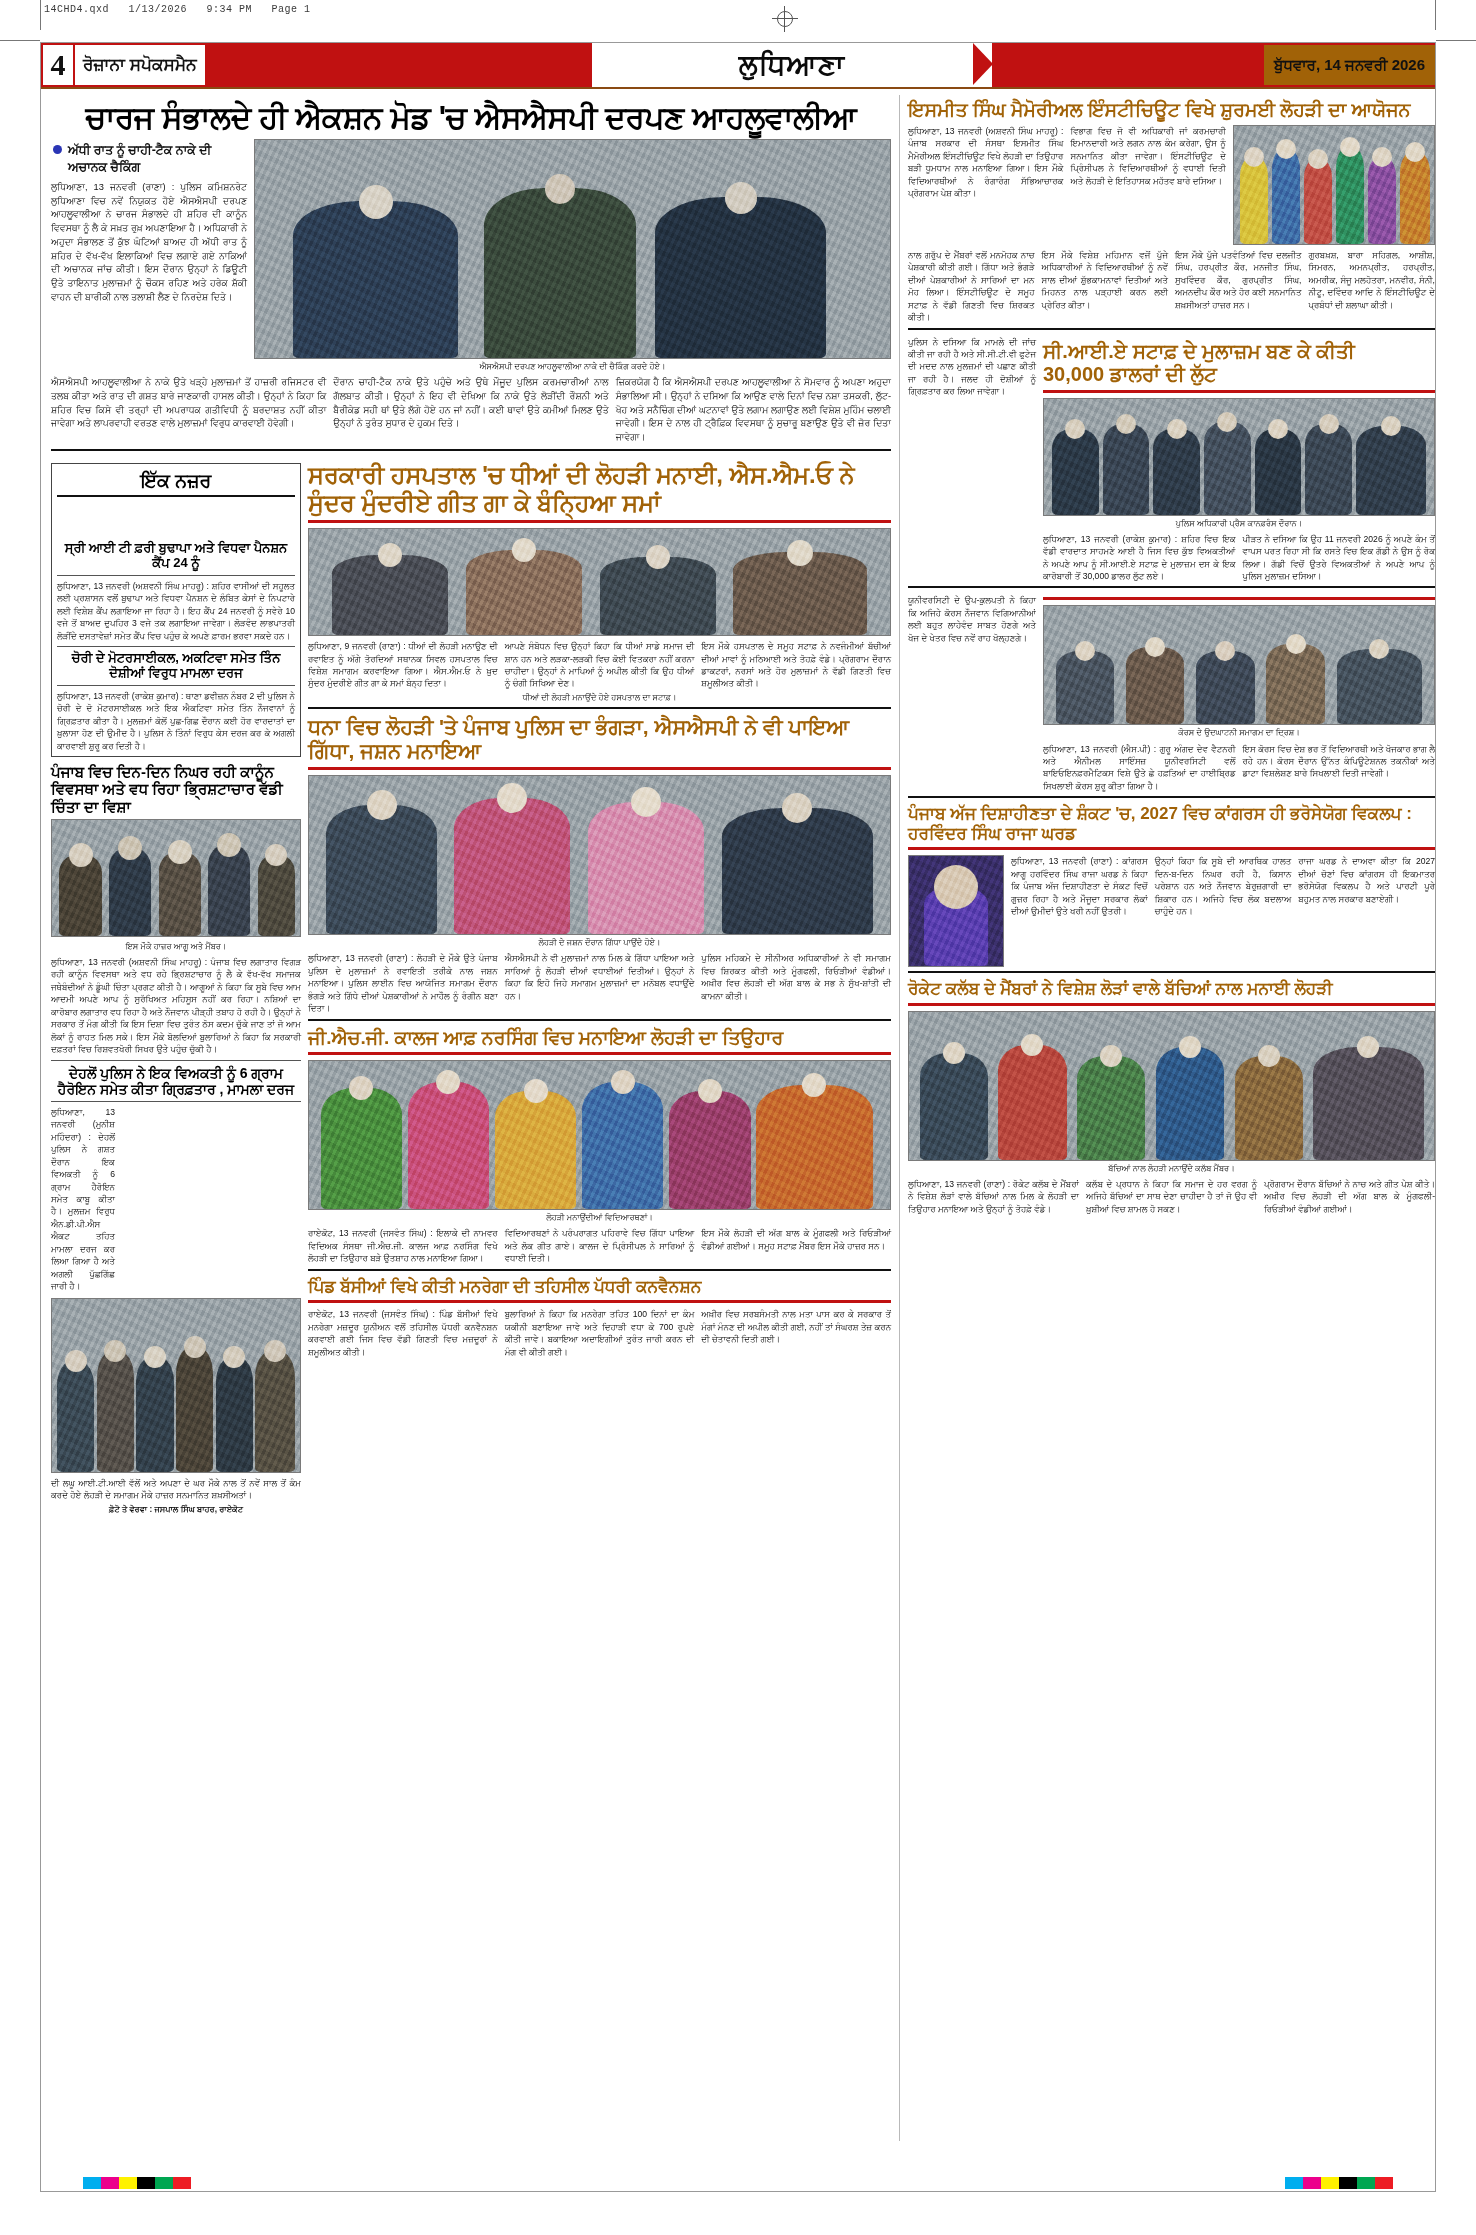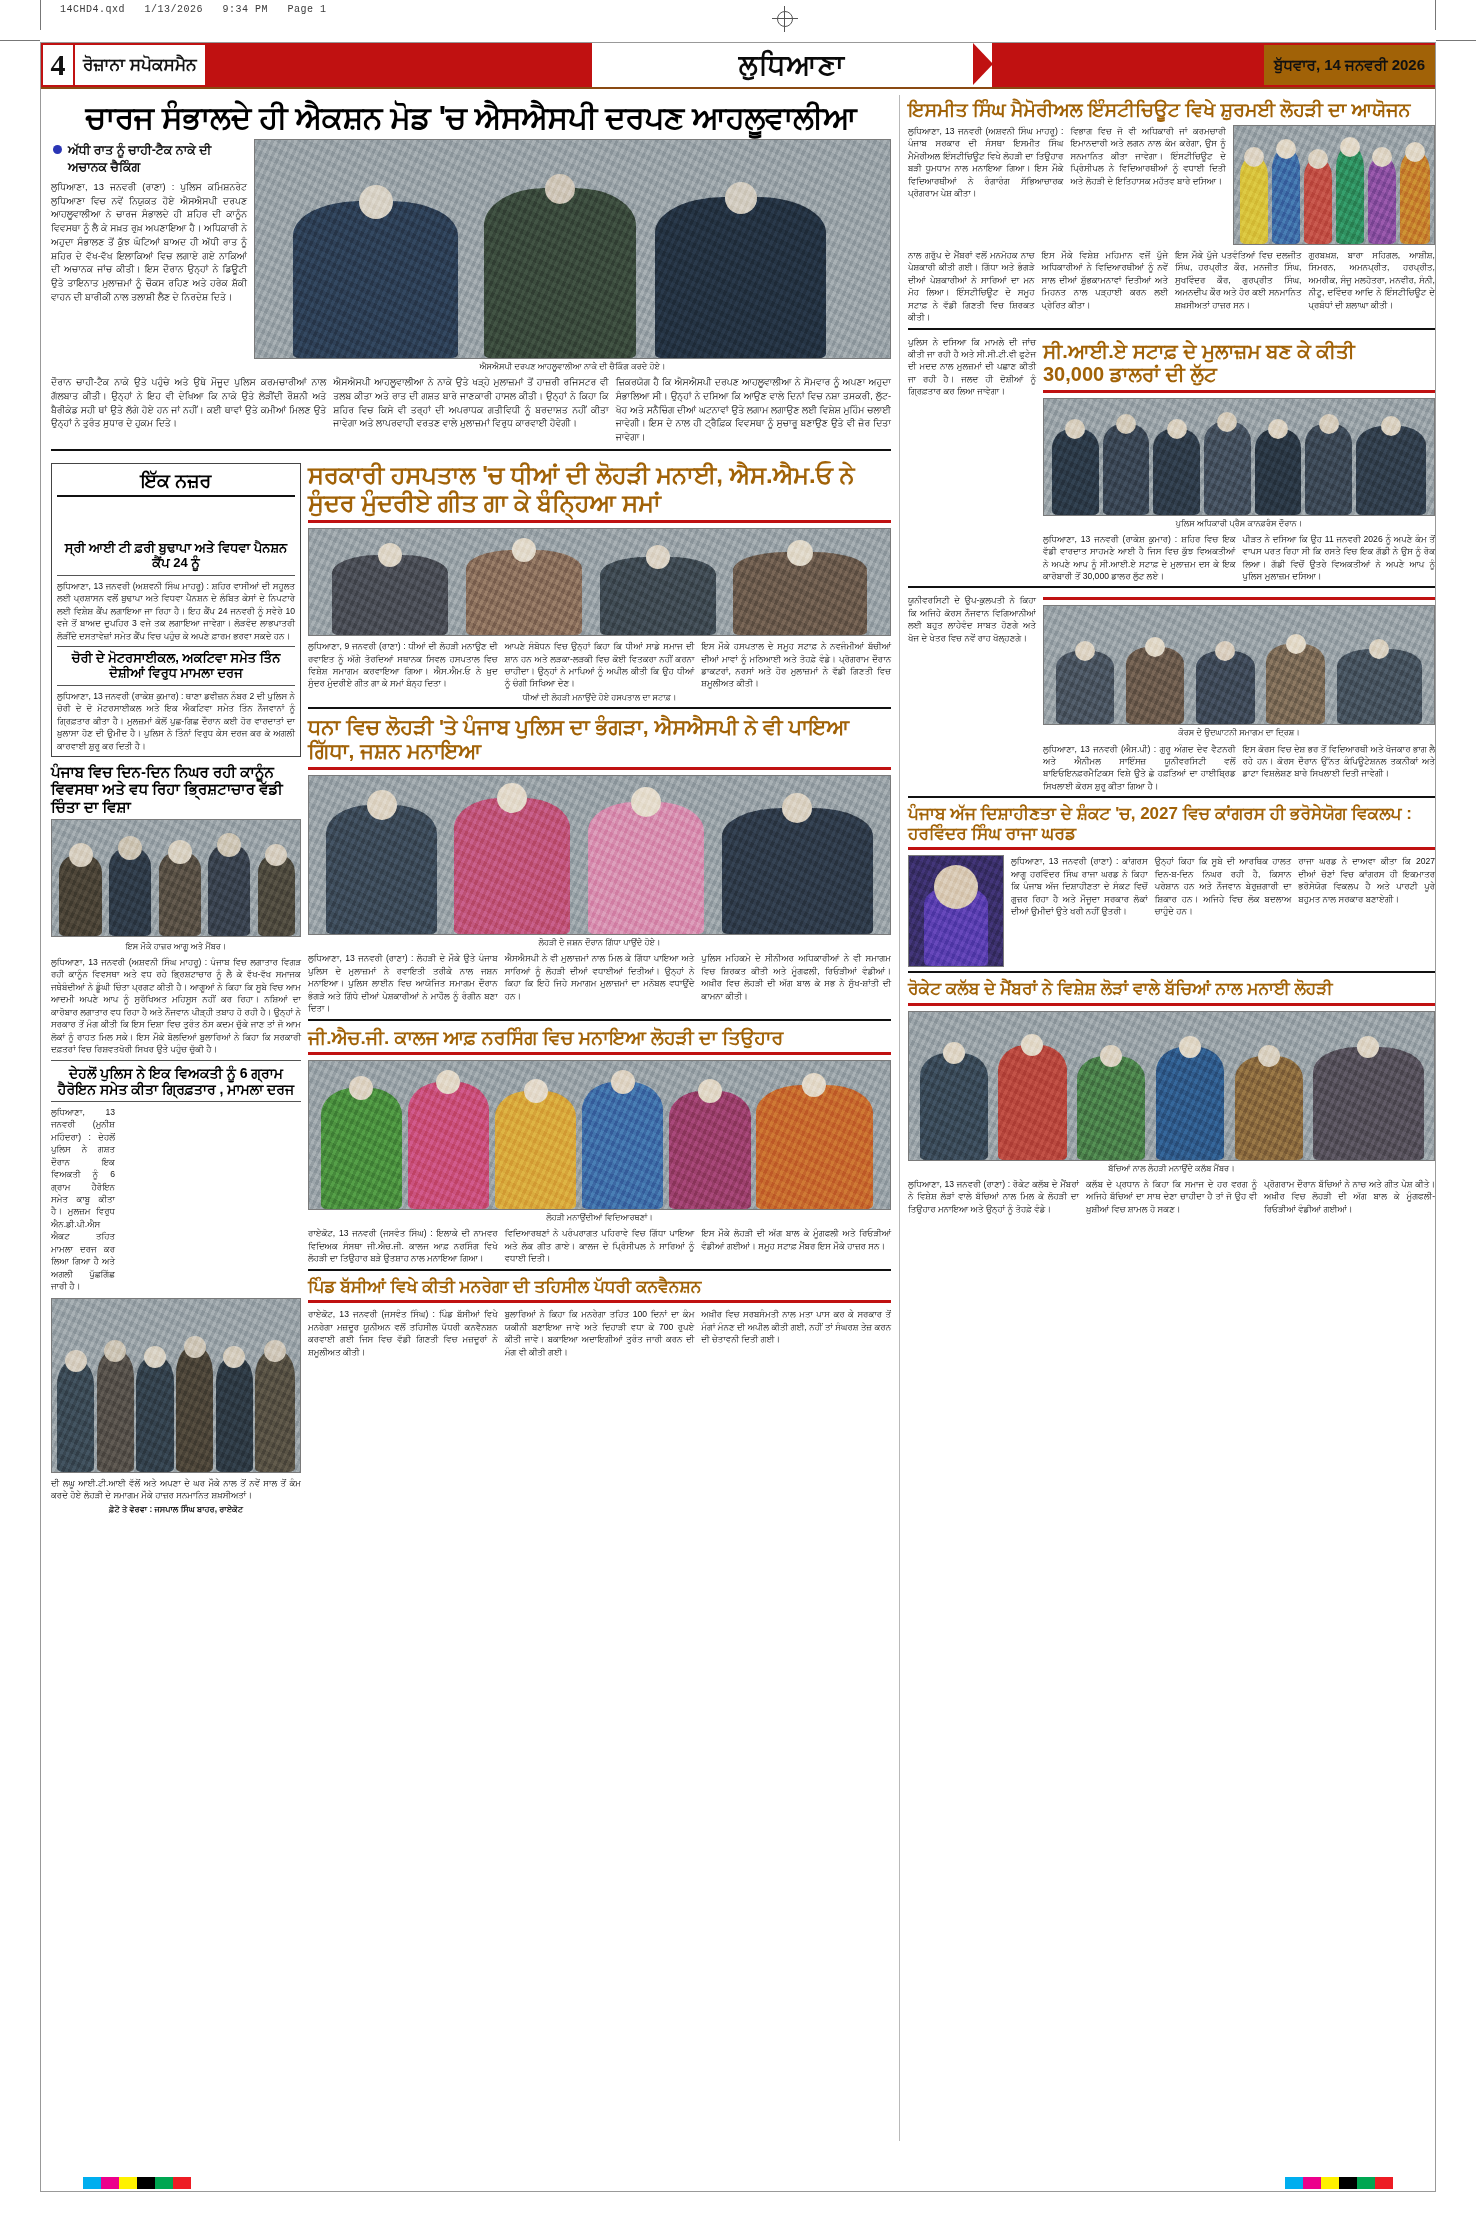--- a/index.html
+++ b/index.html
@@ -7,21 +7,21 @@
   body {
     width:1476px; height:2235px;
     background:#ffffff;
     font-family:"Liberation Sans", sans-serif;
     overflow:hidden;
     position:relative;
   }
 
   
   .slug {
-    position:absolute; top:4px; left:60px;
+    position:absolute; top:4px; left:44px;
     font-family:"Liberation Mono", monospace;
     font-size:10px; color:#3a3a3a; letter-spacing:.5px;
     white-space:pre;
   }
   .reg-mark {
     position:absolute; top:6px; left:772px;
     width:26px; height:26px;
   }
   .reg-mark:before, .reg-mark:after {
     content:""; position:absolute; background:#555;
@@ -231,24 +231,24 @@
                       <span class="head" style="top:-15px;width:32px;height:32px;background:#d2ccc0;"></span>
                     </div>
                 </div>
                 <div class="grain"></div>
               </div>
               <div class="cap">ਐਸਐਸਪੀ ਦਰਪਣ ਆਹਲੂਵਾਲੀਆ ਨਾਕੇ ਦੀ ਚੈਕਿੰਗ ਕਰਦੇ ਹੋਏ।</div>
             </div>
           </div>
           <div class="tcols mt4">
             <div class="tcol">
+                <div class="body-text">ਐਸਐਸਪੀ ਆਹਲੂਵਾਲੀਆ ਨੇ ਨਾਕੇ ਉਤੇ ਖੜ੍ਹੇ ਮੁਲਾਜ਼ਮਾਂ ਤੋਂ ਹਾਜ਼ਰੀ ਰਜਿਸਟਰ ਵੀ ਤਲਬ ਕੀਤਾ ਅਤੇ ਰਾਤ ਦੀ ਗਸ਼ਤ ਬਾਰੇ ਜਾਣਕਾਰੀ ਹਾਸਲ ਕੀਤੀ। ਉਨ੍ਹਾਂ ਨੇ ਕਿਹਾ ਕਿ ਸ਼ਹਿਰ ਵਿਚ ਕਿਸੇ ਵੀ ਤਰ੍ਹਾਂ ਦੀ ਅਪਰਾਧਕ ਗਤੀਵਿਧੀ ਨੂੰ ਬਰਦਾਸ਼ਤ ਨਹੀਂ ਕੀਤਾ ਜਾਵੇਗਾ ਅਤੇ ਲਾਪਰਵਾਹੀ ਵਰਤਣ ਵਾਲੇ ਮੁਲਾਜ਼ਮਾਂ ਵਿਰੁਧ ਕਾਰਵਾਈ ਹੋਵੇਗੀ।</div>
+              </div>
+            <div class="tcol">
                 <div class="body-text">ਦੌਰਾਨ ਚਾਹੀ-ਟੈਕ ਨਾਕੇ ਉਤੇ ਪਹੁੰਚੇ ਅਤੇ ਉਥੇ ਮੌਜੂਦ ਪੁਲਿਸ ਕਰਮਚਾਰੀਆਂ ਨਾਲ ਗੱਲਬਾਤ ਕੀਤੀ। ਉਨ੍ਹਾਂ ਨੇ ਇਹ ਵੀ ਦੇਖਿਆ ਕਿ ਨਾਕੇ ਉਤੇ ਲੋੜੀਂਦੀ ਰੌਸ਼ਨੀ ਅਤੇ ਬੈਰੀਕੇਡ ਸਹੀ ਥਾਂ ਉਤੇ ਲੱਗੇ ਹੋਏ ਹਨ ਜਾਂ ਨਹੀਂ। ਕਈ ਥਾਵਾਂ ਉਤੇ ਕਮੀਆਂ ਮਿਲਣ ਉਤੇ ਉਨ੍ਹਾਂ ਨੇ ਤੁਰੰਤ ਸੁਧਾਰ ਦੇ ਹੁਕਮ ਦਿਤੇ।</div>
-              </div>
-            <div class="tcol">
-                <div class="body-text">ਐਸਐਸਪੀ ਆਹਲੂਵਾਲੀਆ ਨੇ ਨਾਕੇ ਉਤੇ ਖੜ੍ਹੇ ਮੁਲਾਜ਼ਮਾਂ ਤੋਂ ਹਾਜ਼ਰੀ ਰਜਿਸਟਰ ਵੀ ਤਲਬ ਕੀਤਾ ਅਤੇ ਰਾਤ ਦੀ ਗਸ਼ਤ ਬਾਰੇ ਜਾਣਕਾਰੀ ਹਾਸਲ ਕੀਤੀ। ਉਨ੍ਹਾਂ ਨੇ ਕਿਹਾ ਕਿ ਸ਼ਹਿਰ ਵਿਚ ਕਿਸੇ ਵੀ ਤਰ੍ਹਾਂ ਦੀ ਅਪਰਾਧਕ ਗਤੀਵਿਧੀ ਨੂੰ ਬਰਦਾਸ਼ਤ ਨਹੀਂ ਕੀਤਾ ਜਾਵੇਗਾ ਅਤੇ ਲਾਪਰਵਾਹੀ ਵਰਤਣ ਵਾਲੇ ਮੁਲਾਜ਼ਮਾਂ ਵਿਰੁਧ ਕਾਰਵਾਈ ਹੋਵੇਗੀ।</div>
               </div>
             <div class="tcol">
                 <div class="body-text">ਜ਼ਿਕਰਯੋਗ ਹੈ ਕਿ ਐਸਐਸਪੀ ਦਰਪਣ ਆਹਲੂਵਾਲੀਆ ਨੇ ਸੋਮਵਾਰ ਨੂੰ ਅਪਣਾ ਅਹੁਦਾ ਸੰਭਾਲਿਆ ਸੀ। ਉਨ੍ਹਾਂ ਨੇ ਦਸਿਆ ਕਿ ਆਉਣ ਵਾਲੇ ਦਿਨਾਂ ਵਿਚ ਨਸ਼ਾ ਤਸਕਰੀ, ਲੁੱਟ-ਖੋਹ ਅਤੇ ਸਨੈਚਿੰਗ ਦੀਆਂ ਘਟਨਾਵਾਂ ਉਤੇ ਲਗਾਮ ਲਗਾਉਣ ਲਈ ਵਿਸ਼ੇਸ਼ ਮੁਹਿੰਮ ਚਲਾਈ ਜਾਵੇਗੀ। ਇਸ ਦੇ ਨਾਲ ਹੀ ਟ੍ਰੈਫ਼ਿਕ ਵਿਵਸਥਾ ਨੂੰ ਸੁਚਾਰੂ ਬਣਾਉਣ ਉਤੇ ਵੀ ਜ਼ੋਰ ਦਿਤਾ ਜਾਵੇਗਾ।</div>
               </div>
           </div>
         </div>
 
         <div class="rule-black"></div>
 
         <div class="tcols" style="align-items:flex-start;">

